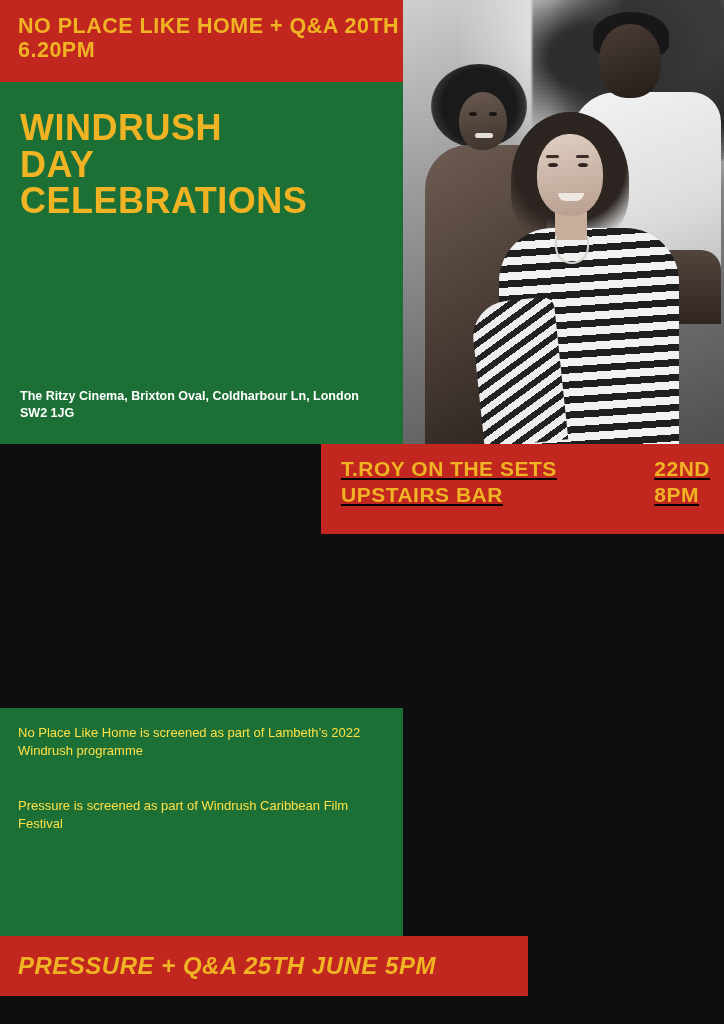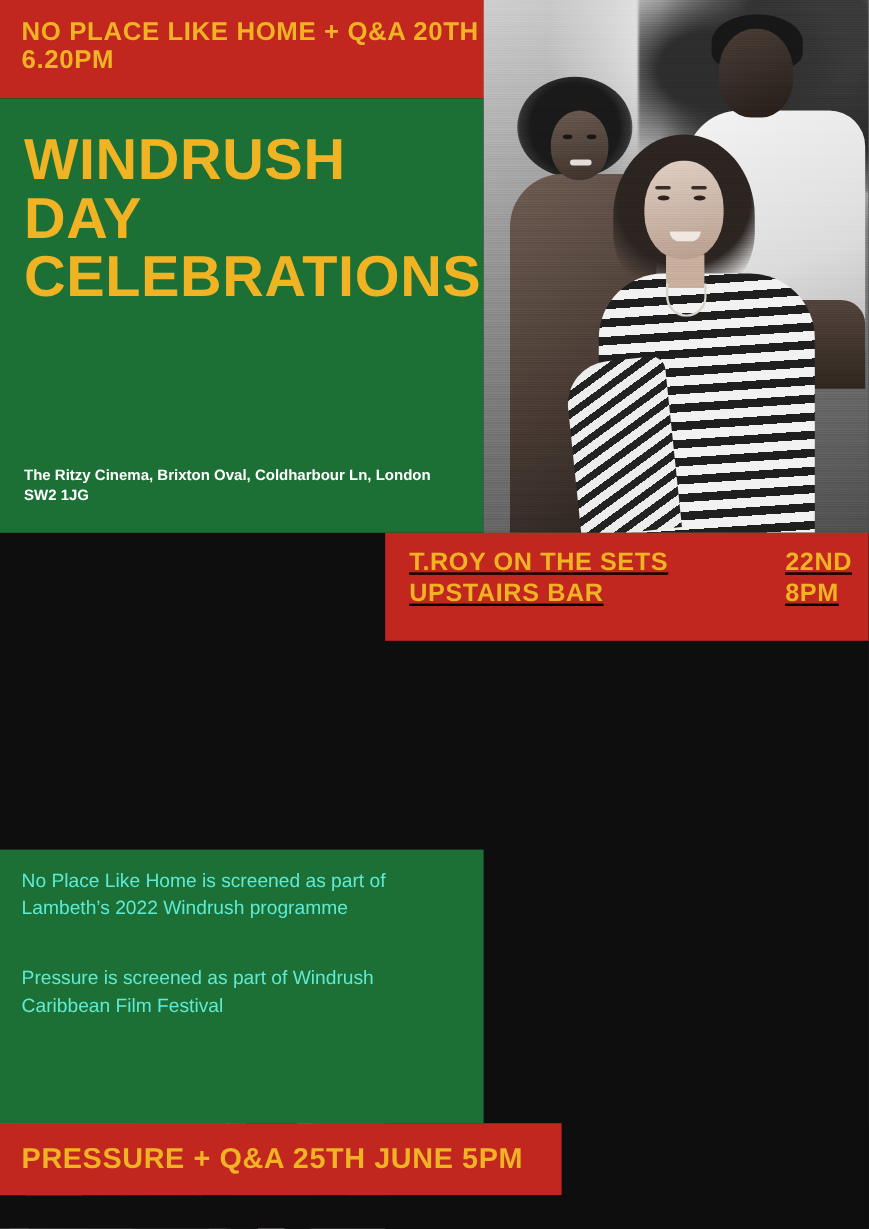--- a/index.html
+++ b/index.html
@@ -35,21 +35,21 @@
     font-size: 21.5px;
     padding: 14px 16px 0 18px;
   }
 
   
   #green-main { left:0; top:82px; width:403px; height:362px; }
   #title-block {
     padding: 28px 0 0 20px;
   }
   #main-title {
-    font-size: 48px;
+    font-size: 36px;
     font-weight: bold;
     color: #f0b323;
     text-transform: uppercase;
     line-height: 1.02;
     letter-spacing: 0.5px;
     white-space: pre-line;
   }
   #year-line {
     margin-top: 10px;
     font-size: 37px;
@@ -83,30 +83,30 @@
   }
   #band-2 .l { font-size: 21px; line-height: 1.22; white-space: pre-line; flex: 1 1 auto;}
   #band-2 .r { font-size: 21px; line-height: 1.22; white-space: pre-line; text-align: left; }
 
   
   #photo-djs { left:0; top:444px; width:321px; height:264px; }
 
   
   #green-text { left:0; top:708px; width:403px; height:228px; }
   #green-text .para {
-    color: #5eead4;
-    font-size: 16px;
+    color: #fde047;
+    font-size: 13px;
     line-height: 1.42;
     white-space: pre-line;
   }
   #green-text .wrap { padding: 16px 16px 0 18px; }
   #green-text .para + .para { margin-top: 36px; }
 
   
-  #bottom-banner { left:0; top:936px; width:468px; height:60px; }
+  #bottom-banner { left:0; top:936px; width:528px; height:60px;font-style:italic; }
   #bottom-banner .banner-txt { font-size: 24px; padding: 17px 0 0 18px; }
 
   #bottom-strip { left:0; top:996px; width:724px; height:28px; background:#0e0e0e; }
   #right-bottom-fill { left:528px; top:936px; width:196px; height:60px; background:#0e0e0e; }
 
   
   .photo { background:#6e6e6e; position:relative; }
   .ph-grain {
     position:absolute; inset:0;
     background:

